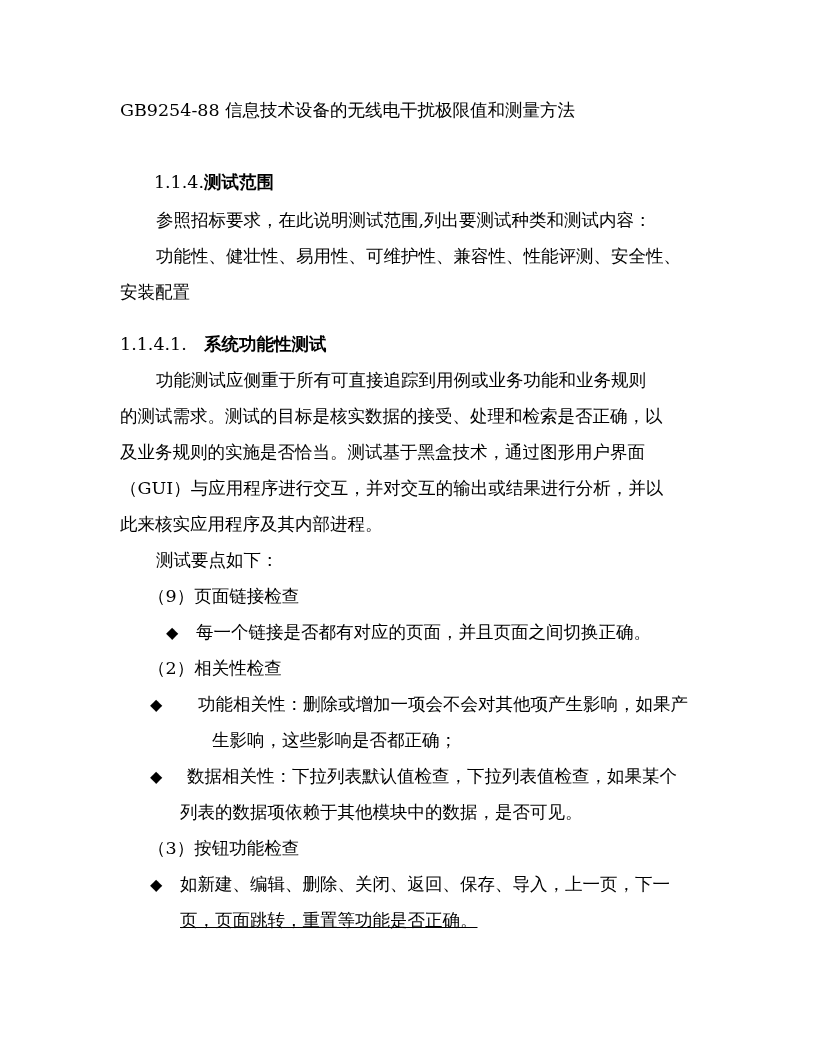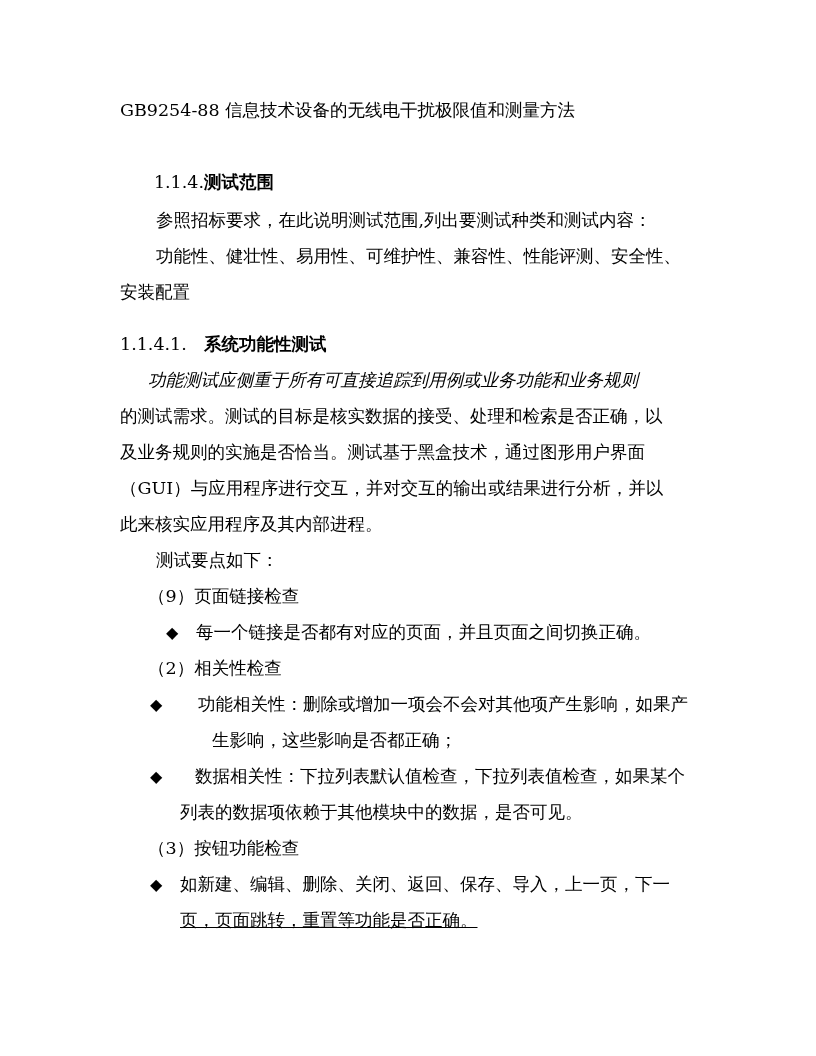--- a/index.html
+++ b/index.html
@@ -18,38 +18,38 @@
   <div class="line bold" style="top:172px;left:120px;text-align:right;">
     <span style="font-family:'DejaVu Serif',serif;font-weight:normal;display:inline-block;width:84px;">1.1.4.</span><span>测试范围</span>
   </div>
   <div class="line" style="top:210px;left:156px;">参照招标要求，在此说明测试范围,列出要测试种类和测试内容：</div>
   <div class="line" style="top:246px;left:156px;">功能性、健壮性、易用性、可维护性、兼容性、性能评测、安全性、</div>
   <div class="line" style="top:282px;left:120px;">安装配置</div>
 
   <div class="line bold" style="top:334px;left:120px;">
     <span style="font-family:'DejaVu Serif',serif;font-weight:normal;display:inline-block;width:84px;">1.1.4.1.</span><span>系统功能性测试</span>
   </div>
-  <div class="line" style="top:370px;left:148px;font-style:italic;">功能测试应侧重于所有可直接追踪到用例或业务功能和业务规则</div>
+  <div class="line" style="top:370px;left:156px;">功能测试应侧重于所有可直接追踪到用例或业务功能和业务规则</div>
   <div class="line" style="top:406px;left:120px;">的测试需求。测试的目标是核实数据的接受、处理和检索是否正确，以</div>
   <div class="line" style="top:442px;left:120px;">及业务规则的实施是否恰当。测试基于黑盒技术，通过图形用户界面</div>
   <div class="line" style="top:478px;left:120px;">（GUI）与应用程序进行交互，并对交互的输出或结果进行分析，并以</div>
   <div class="line" style="top:514px;left:120px;">此来核实应用程序及其内部进程。</div>
 
   <div class="line" style="top:550px;left:156px;">测试要点如下：</div>
   <div class="line" style="top:586px;left:148px;">（9）页面链接检查</div>
   <div class="line" style="top:622px;left:166px;">
     <span class="diamond">◆</span><span style="margin-left:10px;">每一个链接是否都有对应的页面，并且页面之间切换正确。</span>
   </div>
   <div class="line" style="top:658px;left:148px;">（2）相关性检查</div>
   <div class="line" style="top:694px;left:150px;">
     <span class="diamond">◆</span><span style="margin-left:28px;">功能相关性：删除或增加一项会不会对其他项产生影响，如果产</span>
   </div>
   <div class="line" style="top:730px;left:180px;margin-left:32px;">生影响，这些影响是否都正确；</div>
   <div class="line" style="top:766px;left:150px;">
-    <span class="diamond">◆</span><span style="margin-left:25px;">数据相关性：下拉列表默认值检查，下拉列表值检查，如果某个</span>
+    <span class="diamond">◆</span><span style="margin-left:17px;">数据相关性：下拉列表默认值检查，下拉列表值检查，如果某个</span>
   </div>
   <div class="line" style="top:802px;left:180px;">列表的数据项依赖于其他模块中的数据，是否可见。</div>
   <div class="line" style="top:838px;left:148px;">（3）按钮功能检查</div>
   <div class="line" style="top:874px;left:150px;">
     <span class="diamond">◆</span><span style="margin-left:10px;">如新建、编辑、删除、关闭、返回、保存、导入，上一页，下一</span>
   </div>
   <div class="line" style="top:910px;left:180px;text-decoration:underline;">页，页面跳转，重置等功能是否正确。</div>
 </div>
 
 </body></html>

